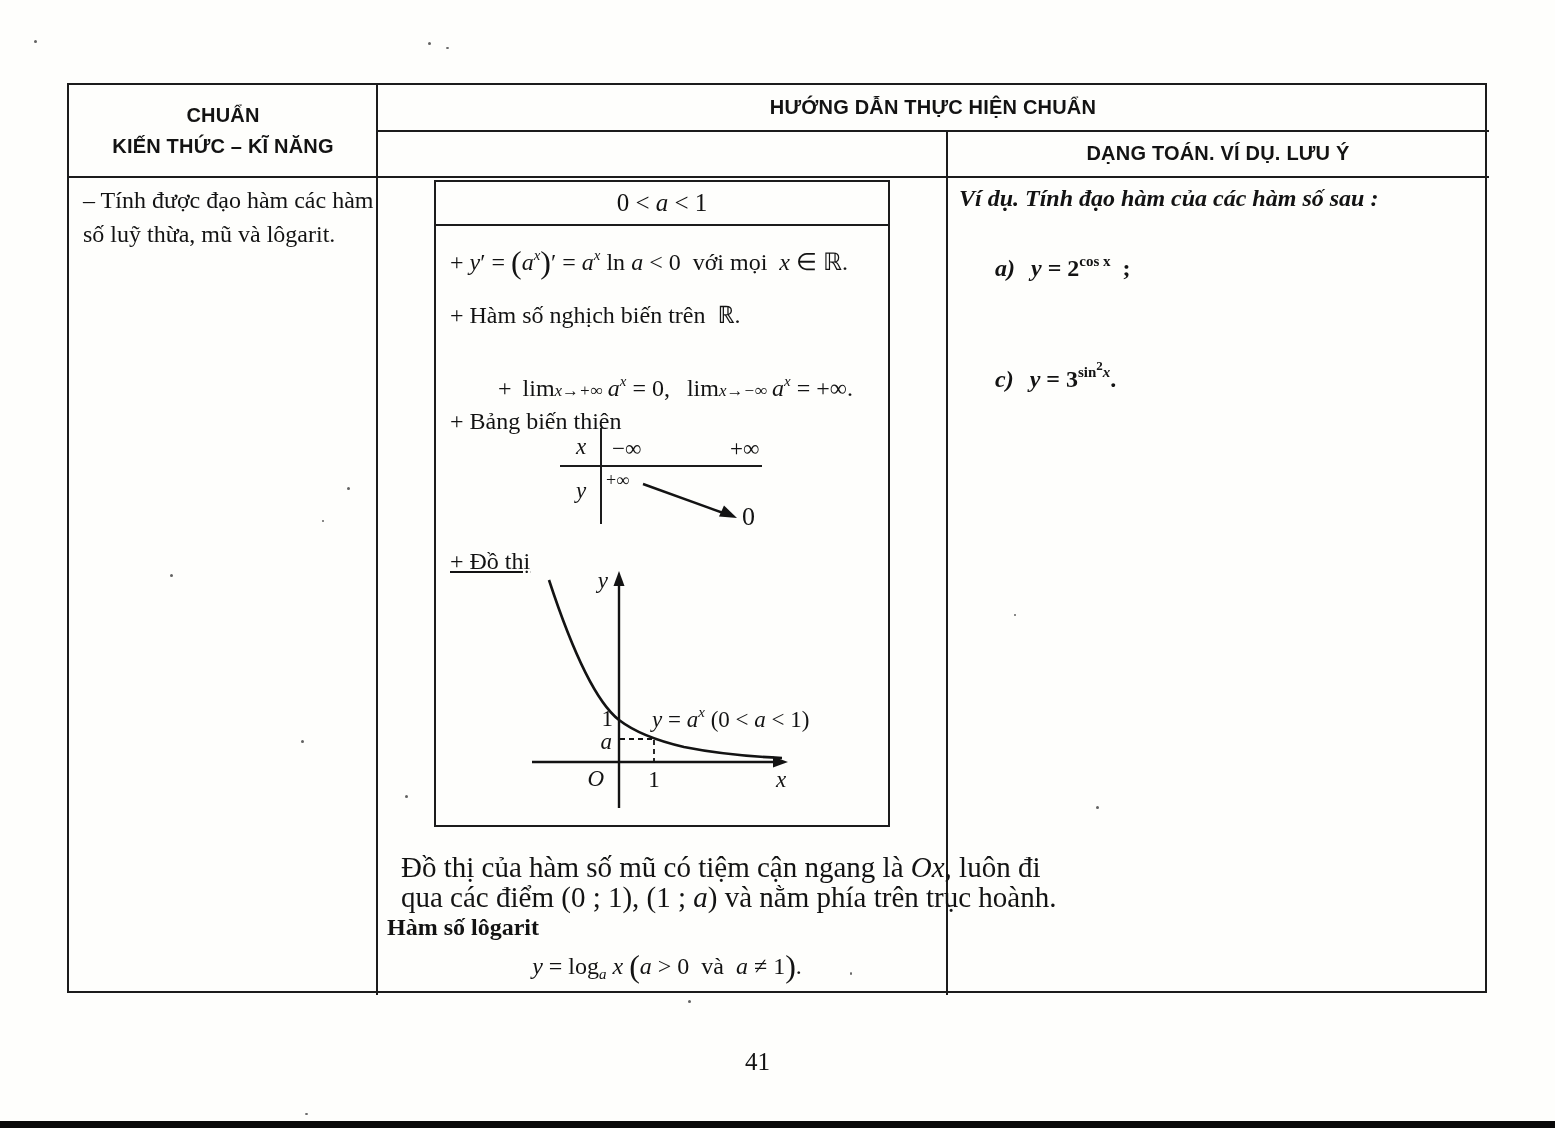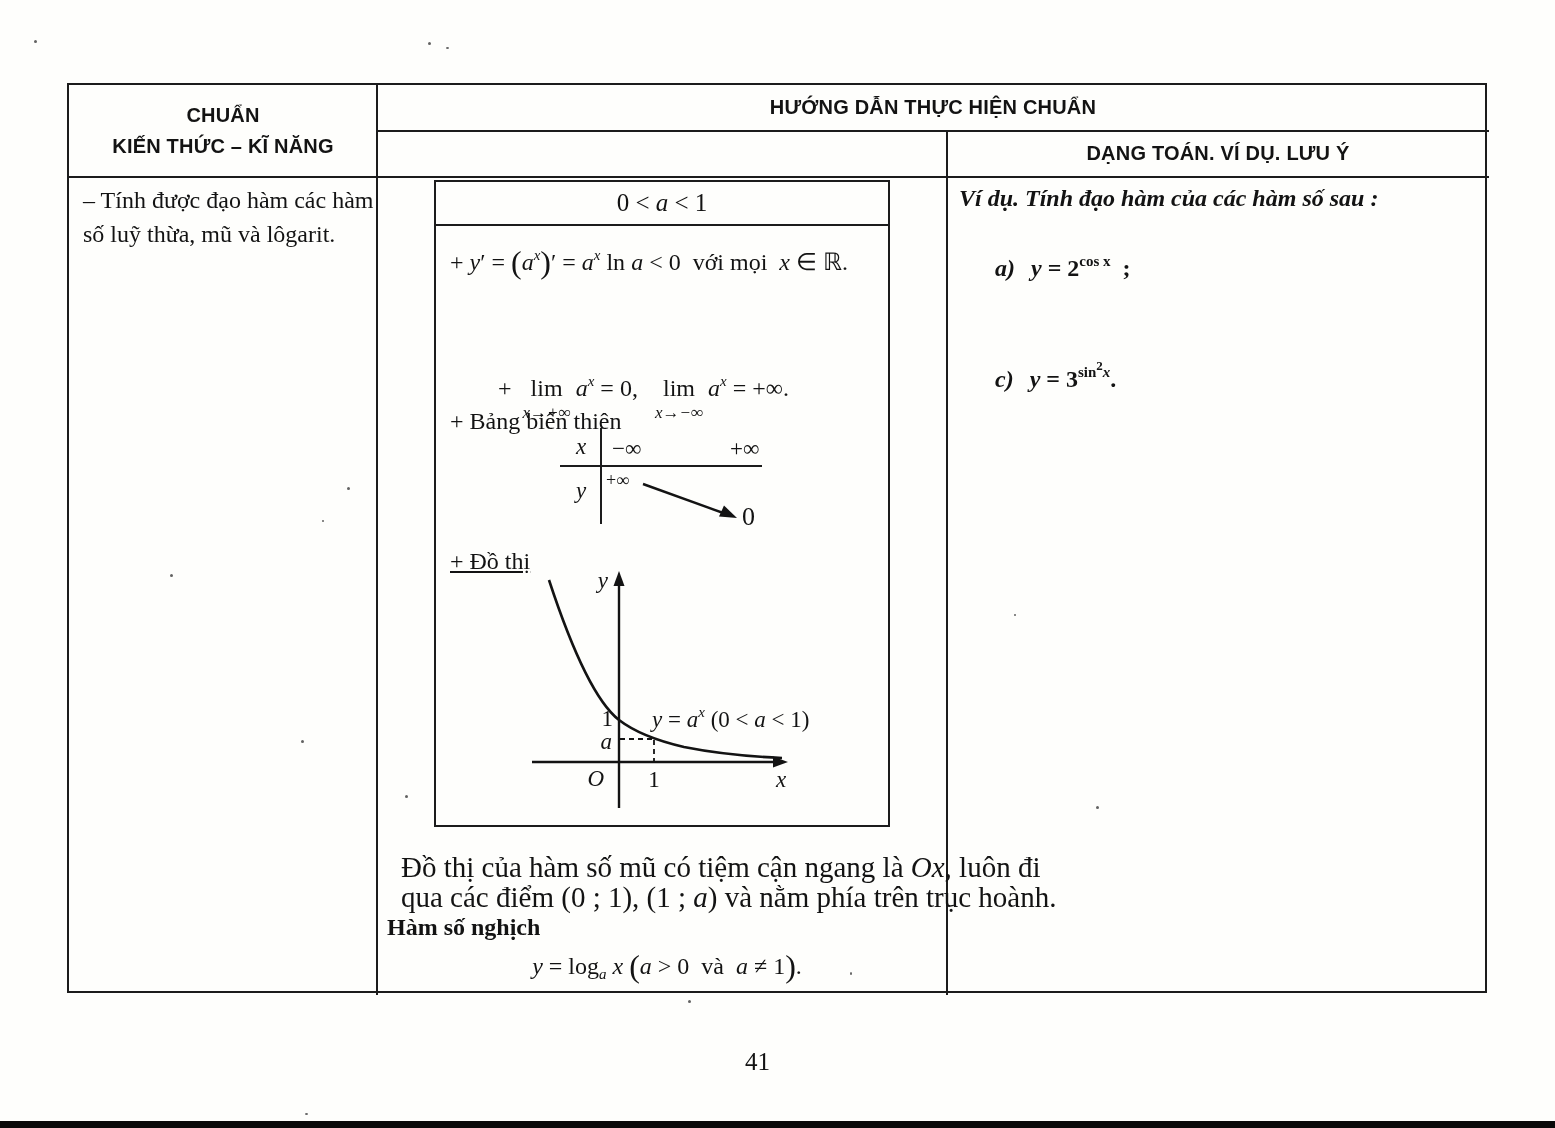--- a/index.html
+++ b/index.html
@@ -41,21 +41,21 @@
   .formula { position:absolute; font-size:24px; line-height:1.25; white-space:pre; }
   .seg-r {}
   .seg-i { font-style: italic; }
   .seg-sup  { font-size:15px; vertical-align:10px; }
   .seg-supi { font-size:15px; vertical-align:10px; font-style:italic; }
   .seg-sub  { font-size:15px; vertical-align:-5px; }
   .seg-subi { font-size:15px; vertical-align:-5px; font-style:italic; }
   .seg-supsup { font-size:13px; vertical-align:17px; }
   .seg-big  { font-size:32px; vertical-align:-3px; }
   .limblock {
-    display:inline-flex; flex-direction:column; align-items:center;
+    display:inline-flex; align-items:center;
     line-height:1; margin:0 5px;
   }
   .limtop { font-size:24px; }
   .limunder { font-size:17px; font-style:italic; margin-top:4px; white-space:pre; }
   .bbt { position:absolute; left:100px; top:246px; width:260px; height:102px; }
   .bbt span { position:absolute; font-size:23px; }
   .bbt .it { font-style: italic; }
   .graph { position:absolute; left:88px; top:388px; width:290px; height:252px; }
   .graph svg text {
     font-family:"Liberation Serif",serif; font-size:23px; fill:#131313;
@@ -91,20 +91,21 @@
     <div class="hdr" style="left:308px;top:0;width:1112px;height:45px;">HƯỚNG DẪN THỰC HIỆN CHUẨN</div>
     <div class="hdr" style="left:878px;top:46px;width:542px;height:45px;">DẠNG TOÁN. VÍ DỤ. LƯU Ý</div>
 
     <div class="std-text">– Tính được đạo hàm các hàm số luỹ thừa, mũ và lôgarit.</div>
 
     <div class="box">
       <div class="box-title"><span class="seg-r">0 &lt; </span><span class="seg-i">a</span><span class="seg-r"> &lt; 1</span></div>
 
       <div class="formula" style="left:14px;top:60px;"><span class="seg-r">+ </span><span class="seg-i">y</span><span class="seg-r">′ = </span><span class="seg-big">(</span><span class="seg-i">a</span><span class="seg-supi">x</span><span class="seg-big">)</span><span class="seg-r">′</span><span class="seg-r"> = </span><span class="seg-i">a</span><span class="seg-supi">x</span><span class="seg-r"> ln </span><span class="seg-i">a</span><span class="seg-r"> &lt; 0  với mọi  </span><span class="seg-i">x</span><span class="seg-r"> ∈ ℝ.</span></div>
 
+      <div class="formula" style="left:14px;top:118px;">+ Hàm số nghịch biến trên  ℝ.</div>
 
       <div class="formula" style="left:14px;top:160px;">
         <span>+ </span><span class="limblock"><span class="limtop">lim</span><span class="limunder">x→+∞</span></span><span><span class="seg-i">a</span><span class="seg-supi">x</span><span class="seg-r"> = 0,  </span></span><span class="limblock"><span class="limtop">lim</span><span class="limunder">x→−∞</span></span><span><span class="seg-i">a</span><span class="seg-supi">x</span><span class="seg-r"> = +∞.</span></span>
       </div>
 
       <div class="formula" style="left:14px;top:224px;">+ Bảng biến thiên</div>
 
       <div class="bbt">
         <div class="vline" style="left:64px;top:0;width:2px;height:96px;"></div>
         <div class="hline" style="left:24px;top:37px;width:202px;height:2px;"></div>
@@ -137,21 +138,21 @@
           <text x="89" y="156" text-anchor="end">1</text>
           <text class="it" x="88" y="179" text-anchor="end">a</text>
           <text x="130" y="217" text-anchor="middle">1</text>
         </svg>
         <div class="curve-label"><span class="seg-i">y</span><span class="seg-r"> = </span><span class="seg-i">a</span><span class="seg-supi">x</span><span class="seg-r"> (0 &lt; </span><span class="seg-i">a</span><span class="seg-r"> &lt; 1)</span></div>
       </div>
     </div>
 
     <div class="note-line" style="top:766px;"><span class="seg-r">Đồ thị của hàm số mũ có tiệm cận ngang là </span><span class="seg-i">Ox</span><span class="seg-r">, luôn đi</span></div>
     <div class="note-line" style="top:796px;"><span class="seg-r">qua các điểm (0 ; 1), (1 ; </span><span class="seg-i">a</span><span class="seg-r">) và nằm phía trên trục hoành.</span></div>
-    <div class="log-head" style="top:829px;">Hàm số nghịch</div>
+    <div class="log-head" style="top:829px;">Hàm số lôgarit</div>
     <div class="log-formula" style="top:863px;"><span class="seg-i">y</span><span class="seg-r"> = log</span><span class="seg-subi">a</span><span class="seg-r"> </span><span class="seg-i">x</span><span class="seg-r"> </span><span class="seg-big">(</span><span class="seg-i">a</span><span class="seg-r"> &gt; 0  và  </span><span class="seg-i">a</span><span class="seg-r"> ≠ 1</span><span class="seg-big">)</span><span class="seg-r">.</span></div>
 
     <div class="ex-title">Ví dụ. Tính đạo hàm của các hàm số sau :</div>
     <div class="ex" style="top:141px;">
       <span class="ex-label">a)</span><span><span class="seg-i">y</span><span class="seg-r"> = 2</span><span class="seg-sup">cos x</span><span class="seg-r">  ;</span></span>
     </div>
     <div class="ex" style="top:246px;">
       <span class="ex-label">c)</span><span><span class="seg-i">y</span><span class="seg-r"> = 3</span><span class="seg-sup">sin</span><span class="seg-supsup">2</span><span class="seg-supi">x</span><span class="seg-r">.</span></span>
     </div>
 

